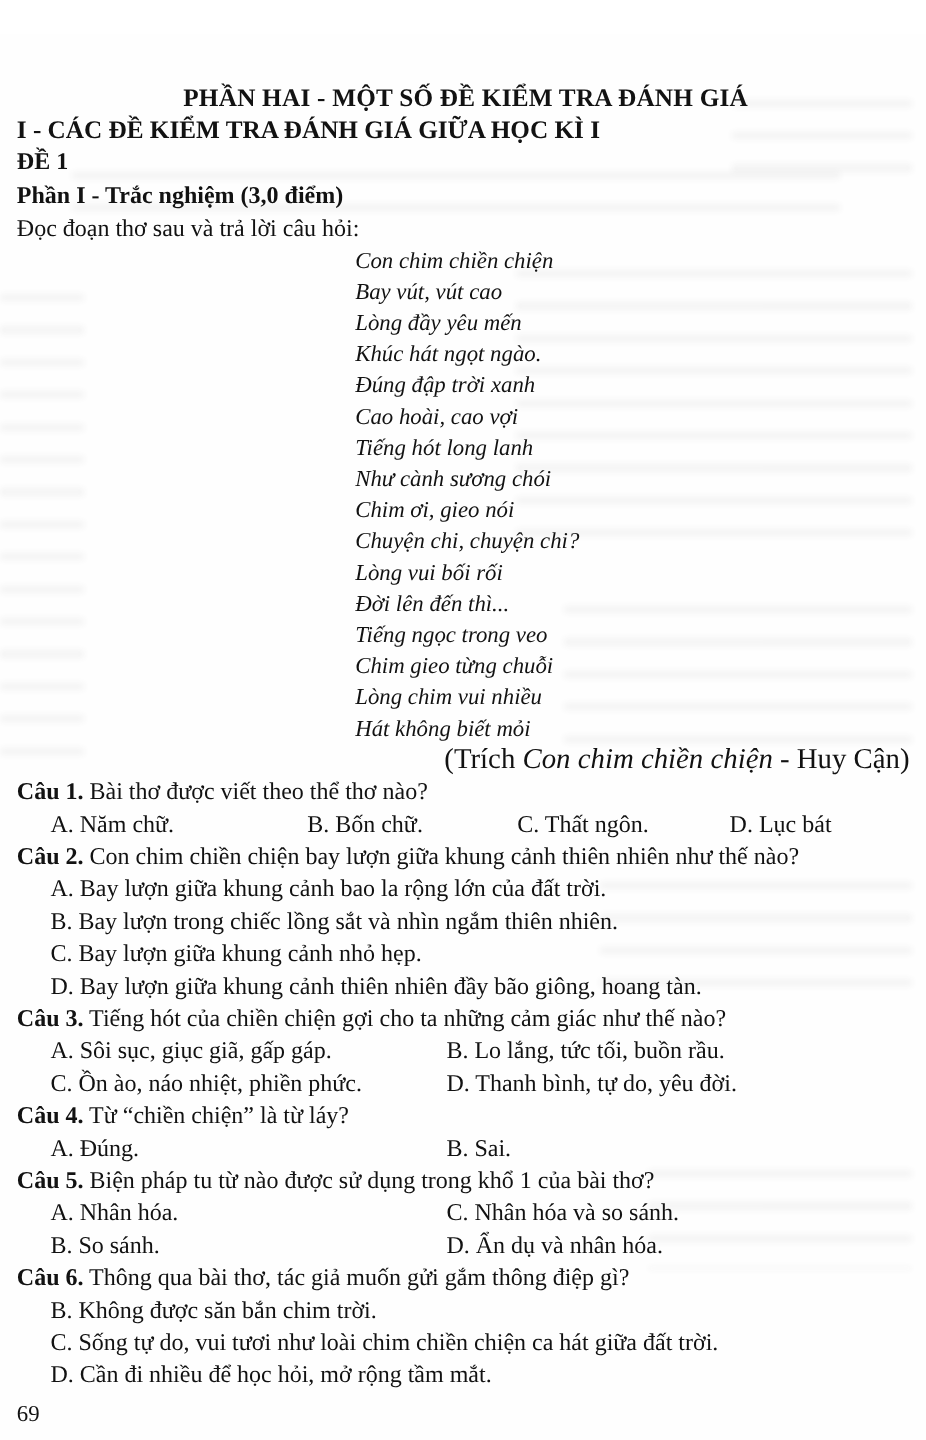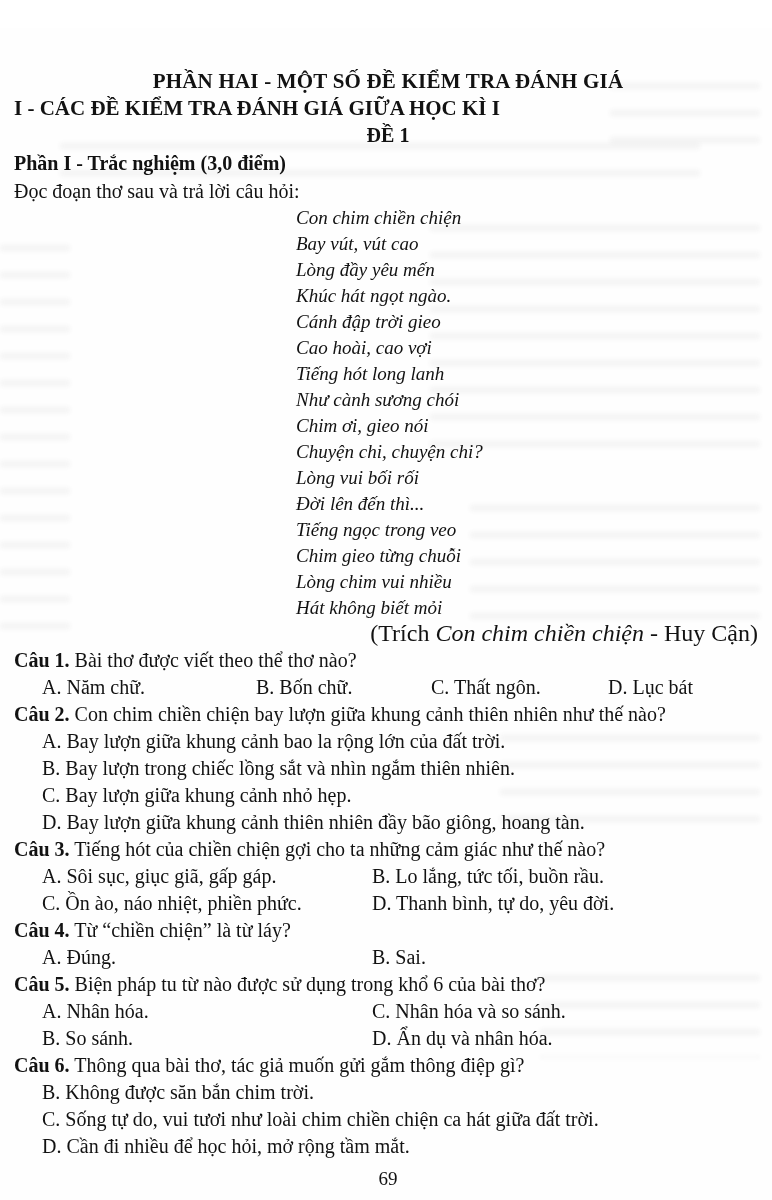--- a/index.html
+++ b/index.html
@@ -27,21 +27,21 @@
     line-height: 27px;
     letter-spacing: 0.2px;
   }
   .section-heading {
     text-align: left;
     font-weight: bold;
     font-size: 21px;
     line-height: 27px;
   }
   .exam-number {
-    text-align: center;
+    text-align: left;
     font-weight: bold;
     font-size: 20px;
     line-height: 27px;
   }
   .part-heading {
     font-weight: bold;
     font-size: 20px;
     line-height: 28px;
   }
   .instruction {
@@ -74,21 +74,20 @@
     display: grid;
     grid-template-columns: 214px 175px 177px 1fr;
   }
   .options.two-col {
     display: grid;
     grid-template-columns: 330px 1fr;
   }
   .options.stacked .opt { display: block; }
   
   .page-number {
-    text-align: center;
     font-size: 19px;
     line-height: 26px;
     margin-top: 6px;
   }
   
   .smudge {
     position: absolute;
     pointer-events: none;
     opacity: 0.10;
     filter: blur(2.5px);
@@ -117,21 +116,21 @@
   <div class="section-heading">I - CÁC ĐỀ KIỂM TRA ĐÁNH GIÁ GIỮA HỌC KÌ I</div>
   <div class="exam-number">ĐỀ 1</div>
   <div class="part-heading">Phần I - Trắc nghiệm (3,0 điểm)</div>
   <div class="instruction">Đọc đoạn thơ sau và trả lời câu hỏi:</div>
 
   <div class="poem">
       <div class="poem-line">Con chim chiền chiện</div>
       <div class="poem-line">Bay vút, vút cao</div>
       <div class="poem-line">Lòng đầy yêu mến</div>
       <div class="poem-line">Khúc hát ngọt ngào.</div>
-      <div class="poem-line">Cánh đập trời gieo</div>
+      <div class="poem-line">Đúng đập trời xanh</div>
       <div class="poem-line">Cao hoài, cao vợi</div>
       <div class="poem-line">Tiếng hót long lanh</div>
       <div class="poem-line">Như cành sương chói</div>
       <div class="poem-line">Chim ơi, gieo nói</div>
       <div class="poem-line">Chuyện chi, chuyện chi?</div>
       <div class="poem-line">Lòng vui bối rối</div>
       <div class="poem-line">Đời lên đến thì...</div>
       <div class="poem-line">Tiếng ngọc trong veo</div>
       <div class="poem-line">Chim gieo từng chuỗi</div>
       <div class="poem-line">Lòng chim vui nhiều</div>
@@ -169,21 +168,21 @@
         </div>
       </div>
       <div class="question">
         <div class="q-head"><b>Câu 4.</b> <span>Từ “chiền chiện” là từ láy?</span></div>
         <div class="options two-col">
           <div class="opt">A. Đúng.</div>
           <div class="opt">B. Sai.</div>
         </div>
       </div>
       <div class="question">
-        <div class="q-head"><b>Câu 5.</b> <span>Biện pháp tu từ nào được sử dụng trong khổ 6 của bài thơ?</span></div>
+        <div class="q-head"><b>Câu 5.</b> <span>Biện pháp tu từ nào được sử dụng trong khổ 1 của bài thơ?</span></div>
         <div class="options two-col">
           <div class="opt">A. Nhân hóa.</div>
           <div class="opt">C. Nhân hóa và so sánh.</div>
           <div class="opt">B. So sánh.</div>
           <div class="opt">D. Ẩn dụ và nhân hóa.</div>
         </div>
       </div>
       <div class="question">
         <div class="q-head"><b>Câu 6.</b> <span>Thông qua bài thơ, tác giả muốn gửi gắm thông điệp gì?</span></div>
         <div class="options stacked">

